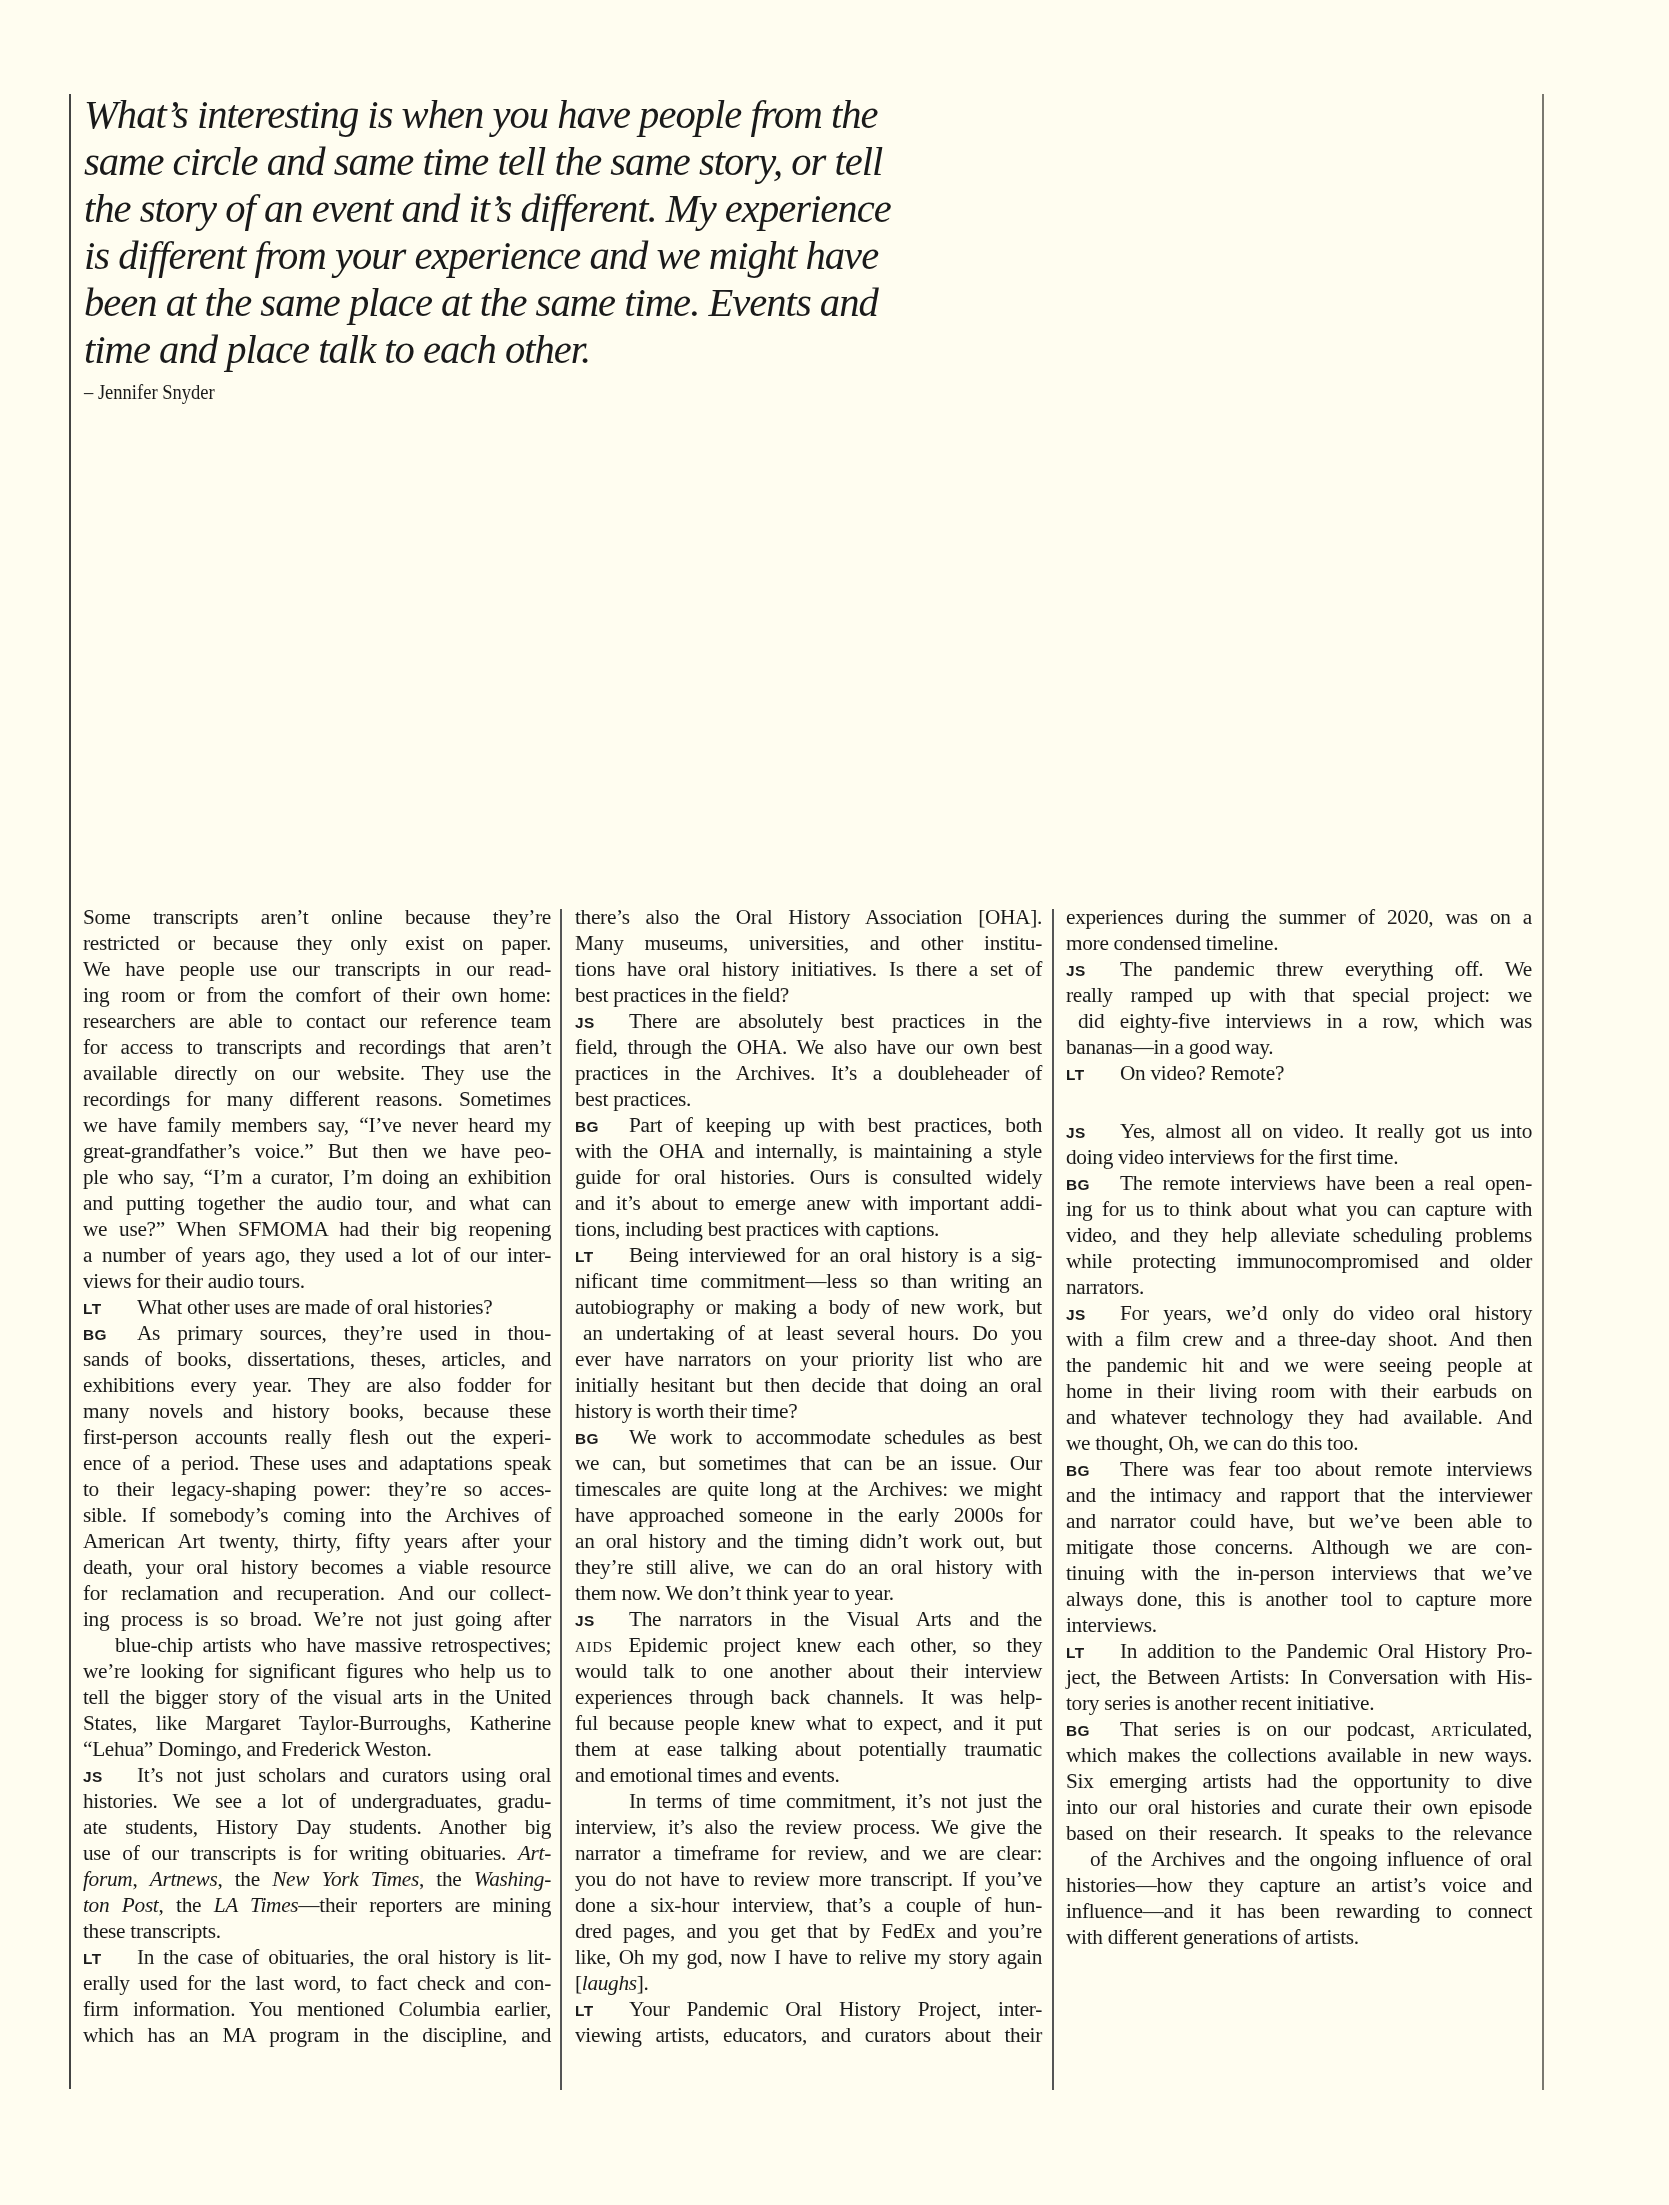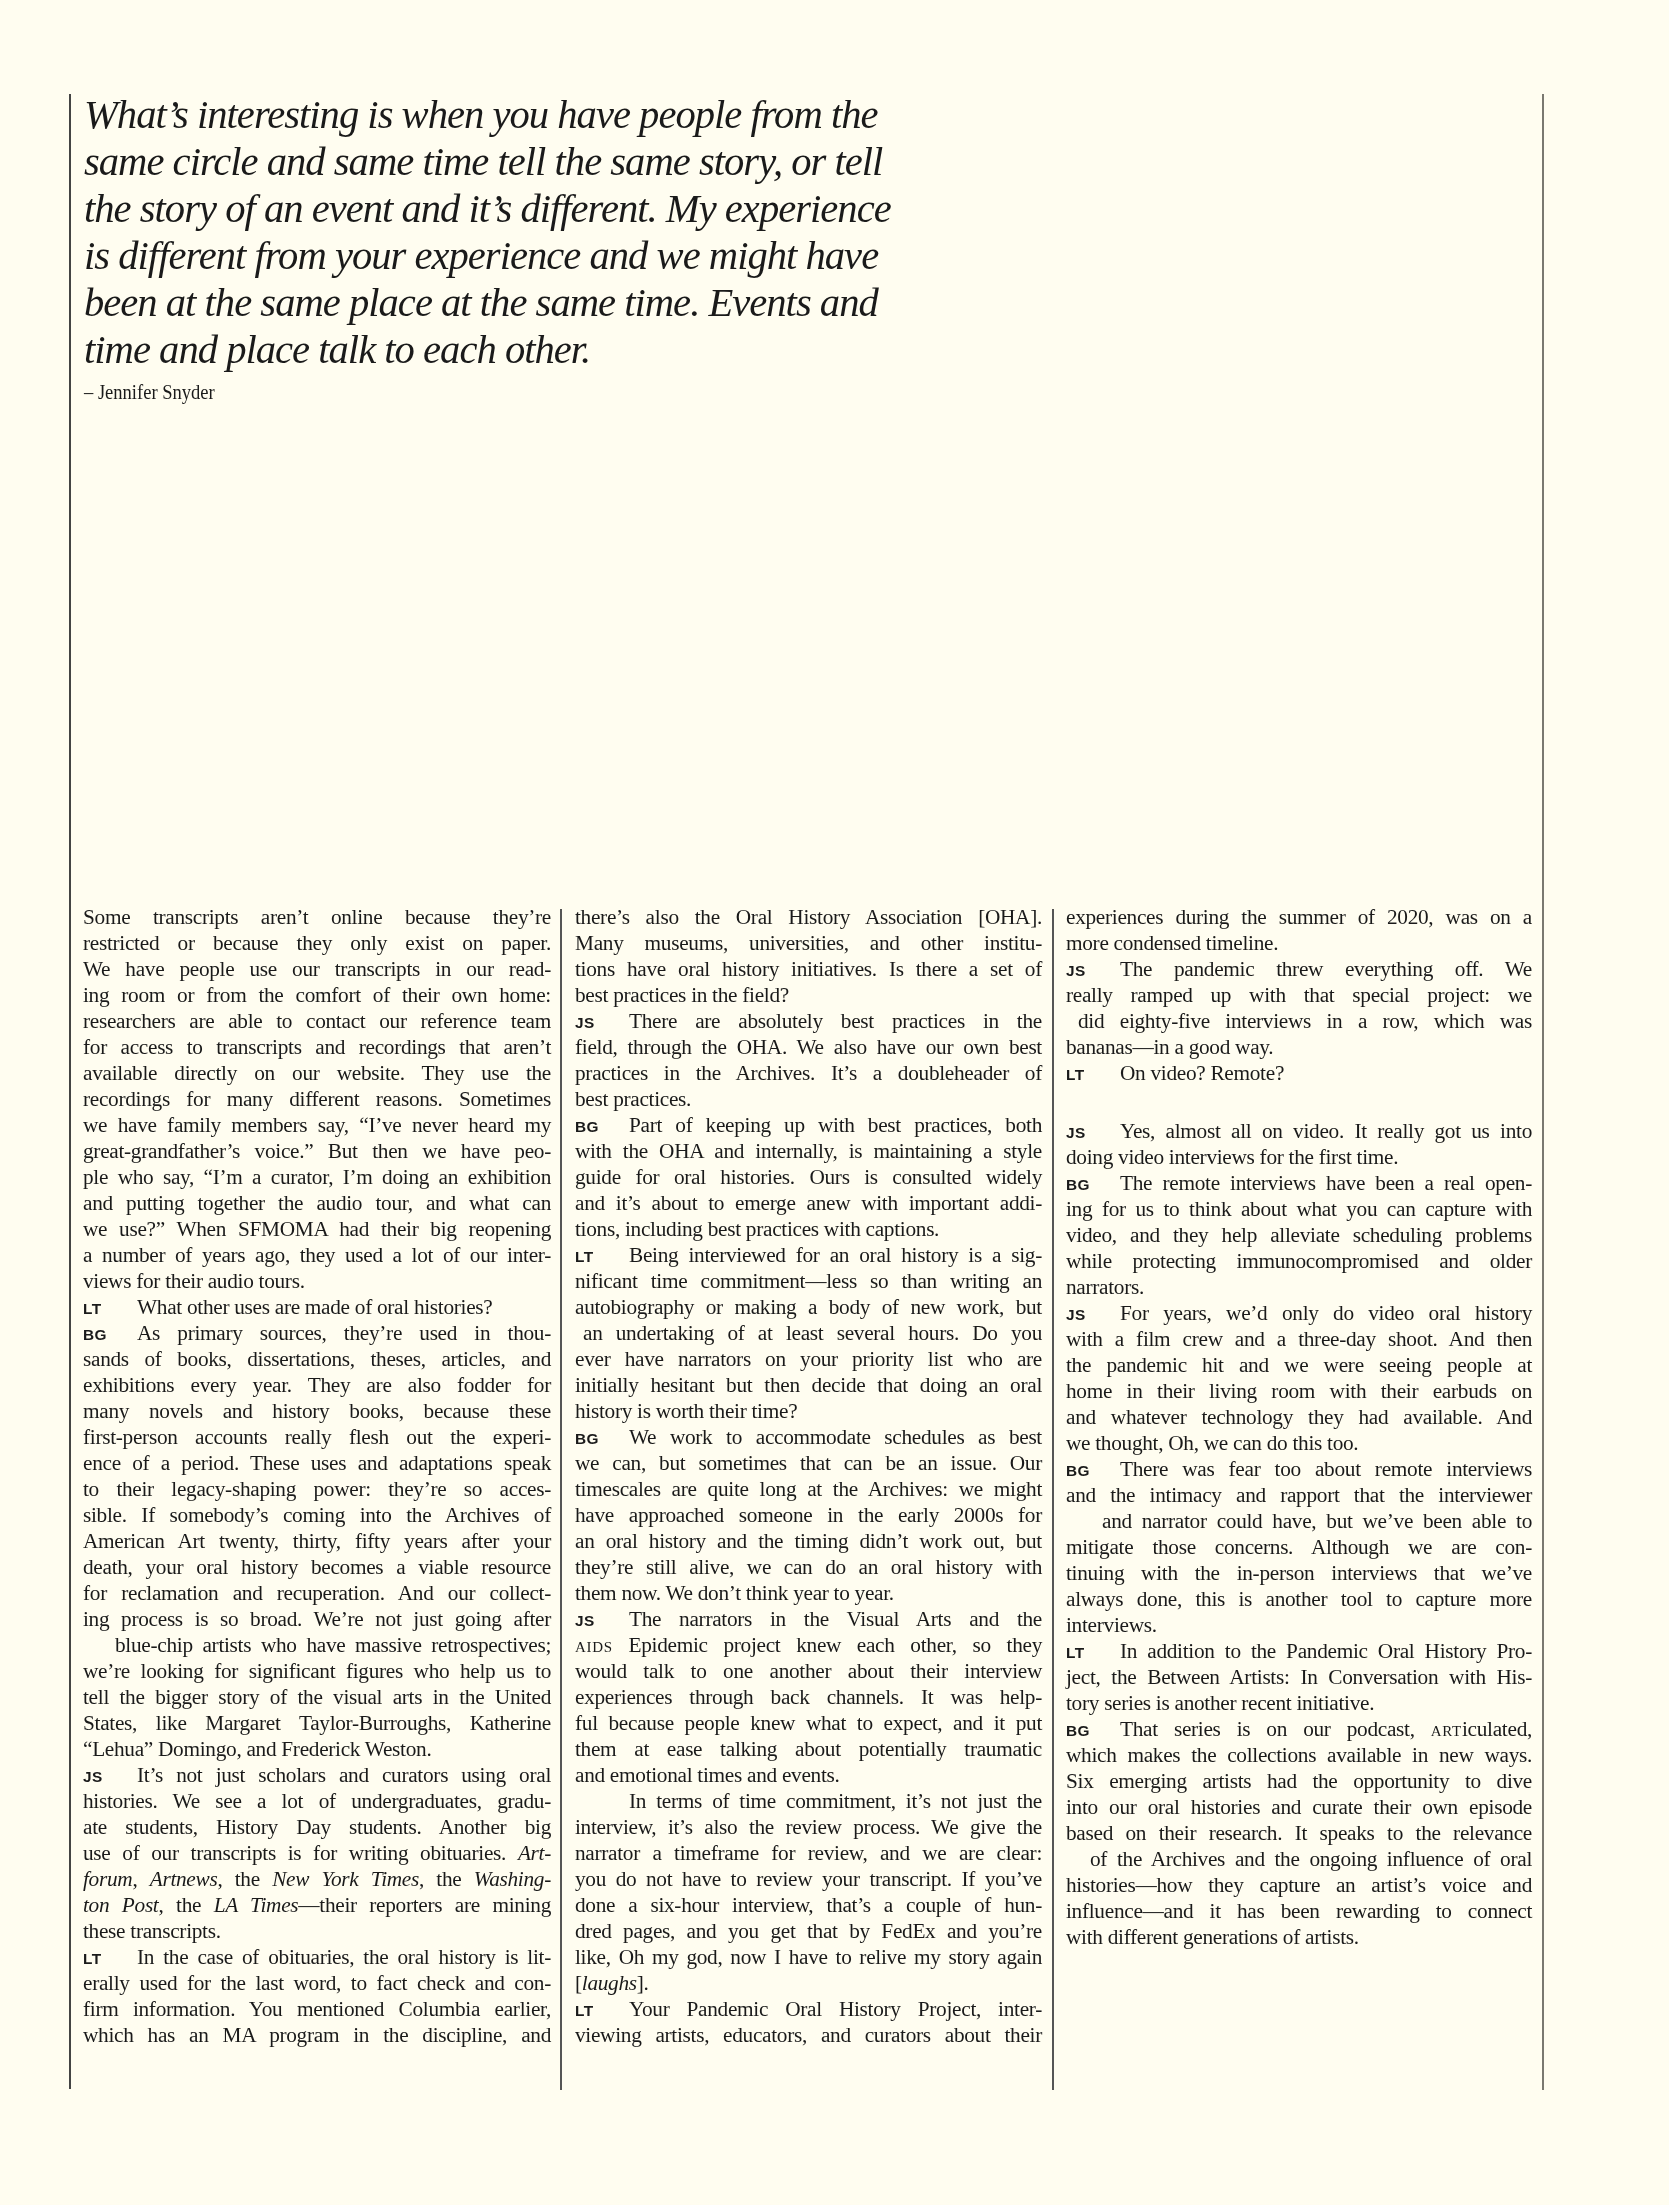--- a/index.html
+++ b/index.html
@@ -144,21 +144,21 @@
     <div class="ln" style="white-space: nowrap;"><span class="sp">JS</span><span>The narrators in the Visual Arts and the</span></div>
     <div class="ln" style="white-space: nowrap;"><span class="sc">AIDS</span><span> Epidemic project knew each other, so they</span></div>
     <div class="ln" style="white-space: nowrap;"><span>would talk to one another about their interview</span></div>
     <div class="ln" style="white-space: nowrap;"><span>experiences through back channels. It was help-</span></div>
     <div class="ln" style="white-space: nowrap;"><span>ful because people knew what to expect, and it put</span></div>
     <div class="ln" style="white-space: nowrap;"><span>them at ease talking about potentially traumatic</span></div>
     <div class="ln last" style="white-space: nowrap;"><span>and emotional times and events.</span></div>
     <div class="ln indent-only" style="white-space: nowrap;"><span>In terms of time commitment, it’s not just the</span></div>
     <div class="ln" style="white-space: nowrap;"><span>interview, it’s also the review process. We give the</span></div>
     <div class="ln" style="white-space: nowrap;"><span>narrator a timeframe for review, and we are clear:</span></div>
-    <div class="ln" style="white-space: nowrap;"><span>you do not have to review your transcript. If you’ve</span></div>
+    <div class="ln" style="white-space: nowrap;"><span>you do not have to review more transcript. If you’ve</span></div>
     <div class="ln" style="white-space: nowrap;"><span>done a six-hour interview, that’s a couple of hun-</span></div>
     <div class="ln" style="white-space: nowrap;"><span>dred pages, and you get that by FedEx and you’re</span></div>
     <div class="ln" style="white-space: nowrap;"><span>like, Oh my god, now I have to relive my story again</span></div>
     <div class="ln last" style="white-space: nowrap;"><span>[</span><span class="it">laughs</span><span>].</span></div>
     <div class="ln" style="white-space: nowrap;"><span class="sp">LT</span><span>Your Pandemic Oral History Project, inter-</span></div>
     <div class="ln" style="white-space: nowrap;"><span>viewing artists, educators, and curators about their</span></div>
   </article>
 <article class="col" id="col-3">
     <div class="ln" style="white-space: nowrap;"><span>experiences during the summer of 2020, was on a</span></div>
     <div class="ln last" style="white-space: nowrap;"><span>more condensed timeline.</span></div>
@@ -175,21 +175,21 @@
     <div class="ln" style="white-space: nowrap;"><span>while protecting immunocompromised and older</span></div>
     <div class="ln last" style="white-space: nowrap;"><span>narrators.</span></div>
     <div class="ln" style="white-space: nowrap;"><span class="sp">JS</span><span>For years, we’d only do video oral history</span></div>
     <div class="ln" style="white-space: nowrap;"><span>with a film crew and a three-day shoot. And then</span></div>
     <div class="ln" style="white-space: nowrap;"><span>the pandemic hit and we were seeing people at</span></div>
     <div class="ln" style="white-space: nowrap;"><span>home in their living room with their earbuds on</span></div>
     <div class="ln" style="white-space: nowrap;"><span>and whatever technology they had available. And</span></div>
     <div class="ln last" style="white-space: nowrap;"><span>we thought, Oh, we can do this too.</span></div>
     <div class="ln" style="white-space: nowrap;"><span class="sp">BG</span><span>There was fear too about remote interviews</span></div>
     <div class="ln" style="white-space: nowrap;"><span>and the intimacy and rapport that the interviewer</span></div>
-    <div class="ln" style="white-space: nowrap; margin-left: 36px;"><span>and narrator could have, but we’ve been able to</span></div>
+    <div class="ln" style="white-space: nowrap;"><span>and narrator could have, but we’ve been able to</span></div>
     <div class="ln" style="white-space: nowrap;"><span>mitigate those concerns. Although we are con-</span></div>
     <div class="ln" style="white-space: nowrap;"><span>tinuing with the in-person interviews that we’ve</span></div>
     <div class="ln" style="white-space: nowrap;"><span>always done, this is another tool to capture more</span></div>
     <div class="ln last" style="white-space: nowrap;"><span>interviews.</span></div>
     <div class="ln" style="white-space: nowrap;"><span class="sp">LT</span><span>In addition to the Pandemic Oral History Pro-</span></div>
     <div class="ln" style="white-space: nowrap;"><span>ject, the Between Artists: In Conversation with His-</span></div>
     <div class="ln last" style="white-space: nowrap;"><span>tory series is another recent initiative.</span></div>
     <div class="ln" style="white-space: nowrap;"><span class="sp">BG</span><span>That series is on our podcast, </span><span class="sc">ART</span><span>iculated,</span></div>
     <div class="ln" style="white-space: nowrap;"><span>which makes the collections available in new ways.</span></div>
     <div class="ln" style="white-space: nowrap;"><span>Six emerging artists had the opportunity to dive</span></div>

